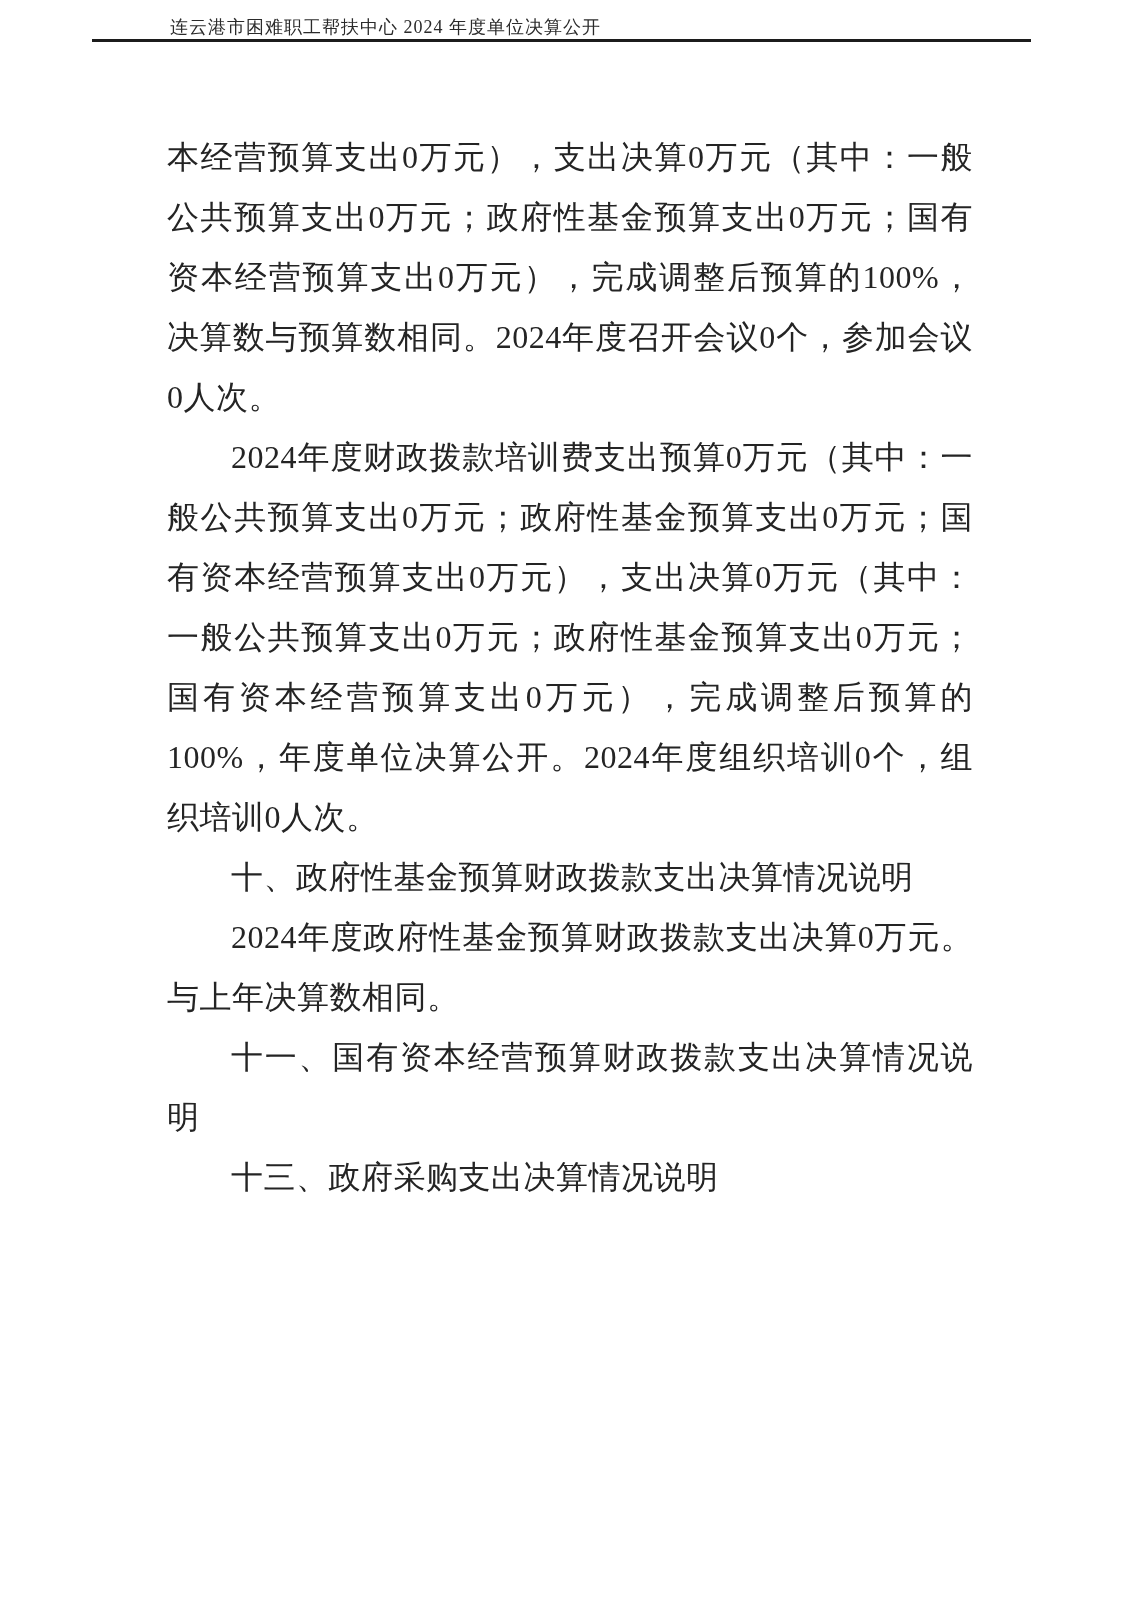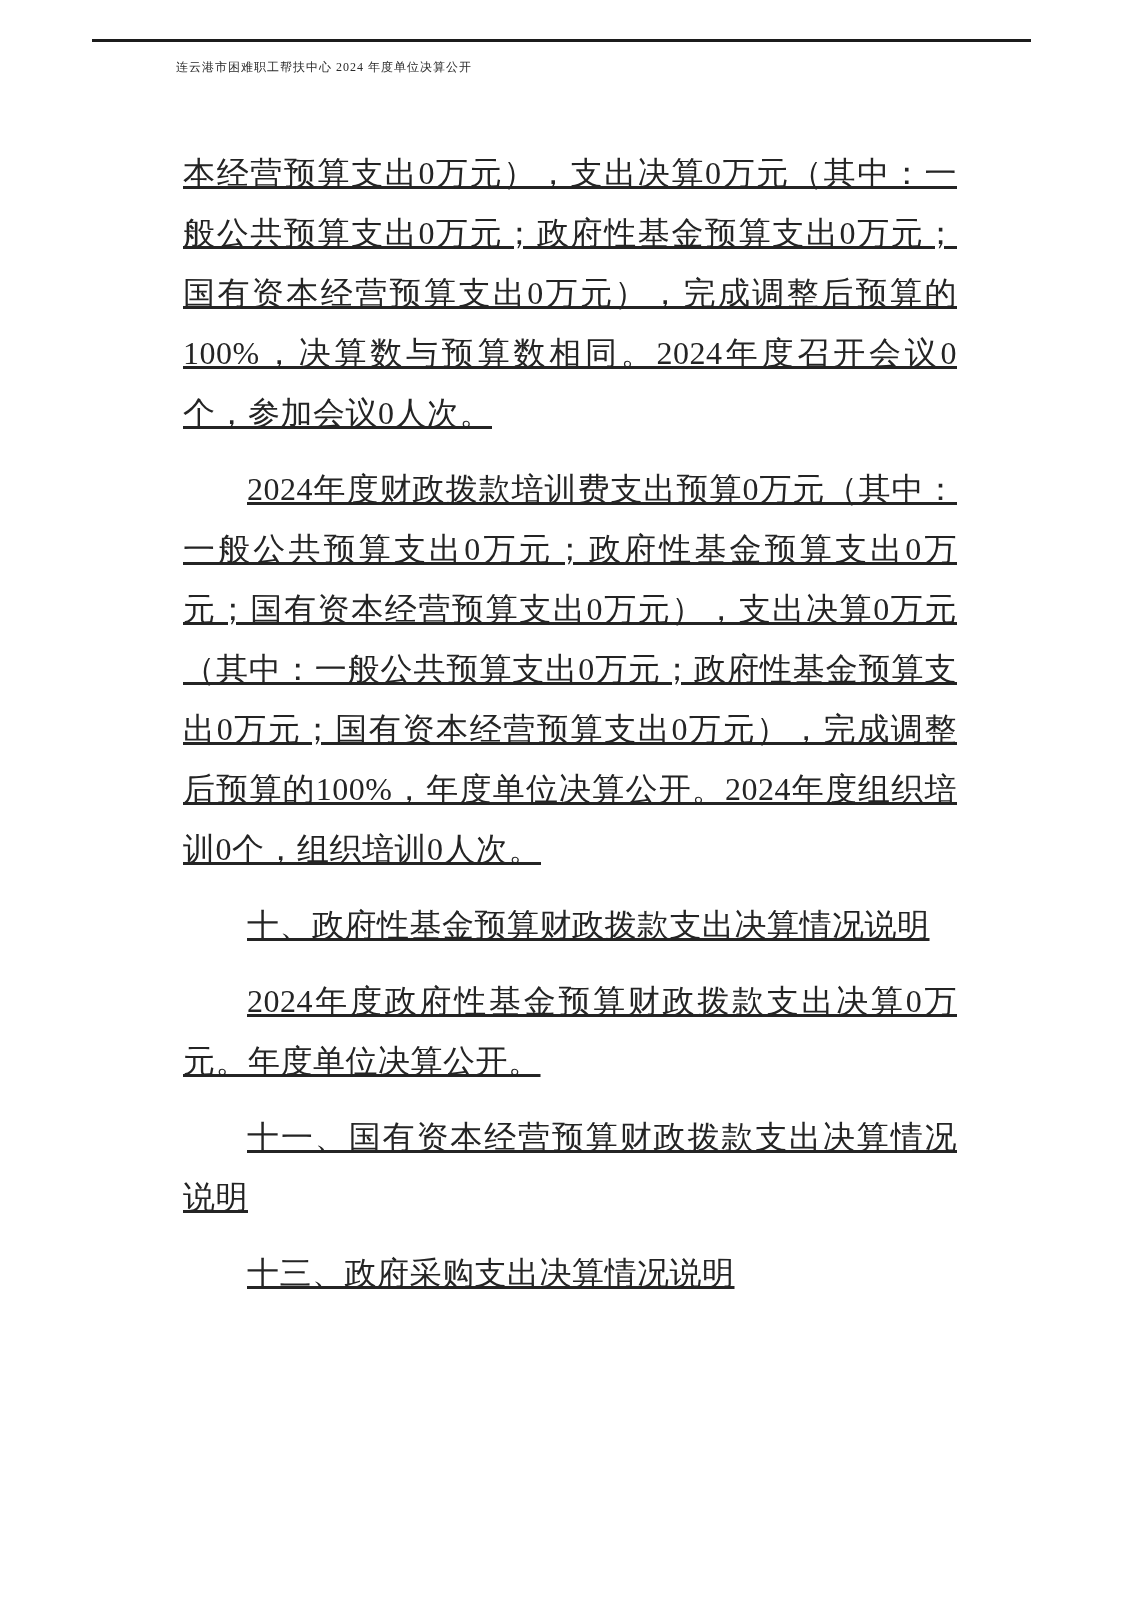--- a/index.html
+++ b/index.html
@@ -13,27 +13,26 @@
     overflow: hidden;
   }
   .page {
     position: absolute;
     inset: 0;
     background: #ffffff;
   }
   
   .header-title {
     position: absolute;
-    left: 176px;
+    left: 170px;
     top: 15px;
-    font-size: 12px;
+    font-size: 18px;
     letter-spacing: 1px;
     color: #2a2a2a;
     white-space: nowrap;
-    margin-top: 44px;
   }
   .header-rule {
     position: absolute;
     left: 92px;
     top: 39px;
     width: 939px;
     height: 2px;
     border-top: 2px solid #1c1c1c;
     border-bottom: 1px solid #1c1c1c;
   }
@@ -43,34 +42,34 @@
     left: 167px;
     top: 127px;
     width: 806px;
     font-size: 32px;
     line-height: 60px;
     text-align: justify;
     text-justify: inter-character;
     letter-spacing: 0.5px;
     color: #242424;
   }
-  .doc-body p.para { margin: 16px; text-decoration: underline; }
+  .doc-body p.para { margin: 0; }
   .doc-body p.para.indent { text-indent: 2em; }
 </style>
 </head>
 <body>
 
 <div class="page">
 
   <div class="header-title">连云港市困难职工帮扶中心 2024 年度单位决算公开</div>
 
   <div class="header-rule"></div>
 
   <div class="doc-body">
       <p class="para">本经营预算支出0万元），支出决算0万元（其中：一般公共预算支出0万元；政府性基金预算支出0万元；国有资本经营预算支出0万元），完成调整后预算的100%，决算数与预算数相同。2024年度召开会议0个，参加会议0人次。</p>
       <p class="para indent">2024年度财政拨款培训费支出预算0万元（其中：一般公共预算支出0万元；政府性基金预算支出0万元；国有资本经营预算支出0万元），支出决算0万元（其中：一般公共预算支出0万元；政府性基金预算支出0万元；国有资本经营预算支出0万元），完成调整后预算的100%，年度单位决算公开。2024年度组织培训0个，组织培训0人次。</p>
       <p class="para indent">十、政府性基金预算财政拨款支出决算情况说明</p>
-      <p class="para indent">2024年度政府性基金预算财政拨款支出决算0万元。年度单位决算公开。</p>
+      <p class="para indent">2024年度政府性基金预算财政拨款支出决算0万元。与上年决算数相同。</p>
       <p class="para indent">十一、国有资本经营预算财政拨款支出决算情况说明</p>
       <p class="para indent">十三、政府采购支出决算情况说明</p>
     </div>
 
 </div>
 
 </body></html>

